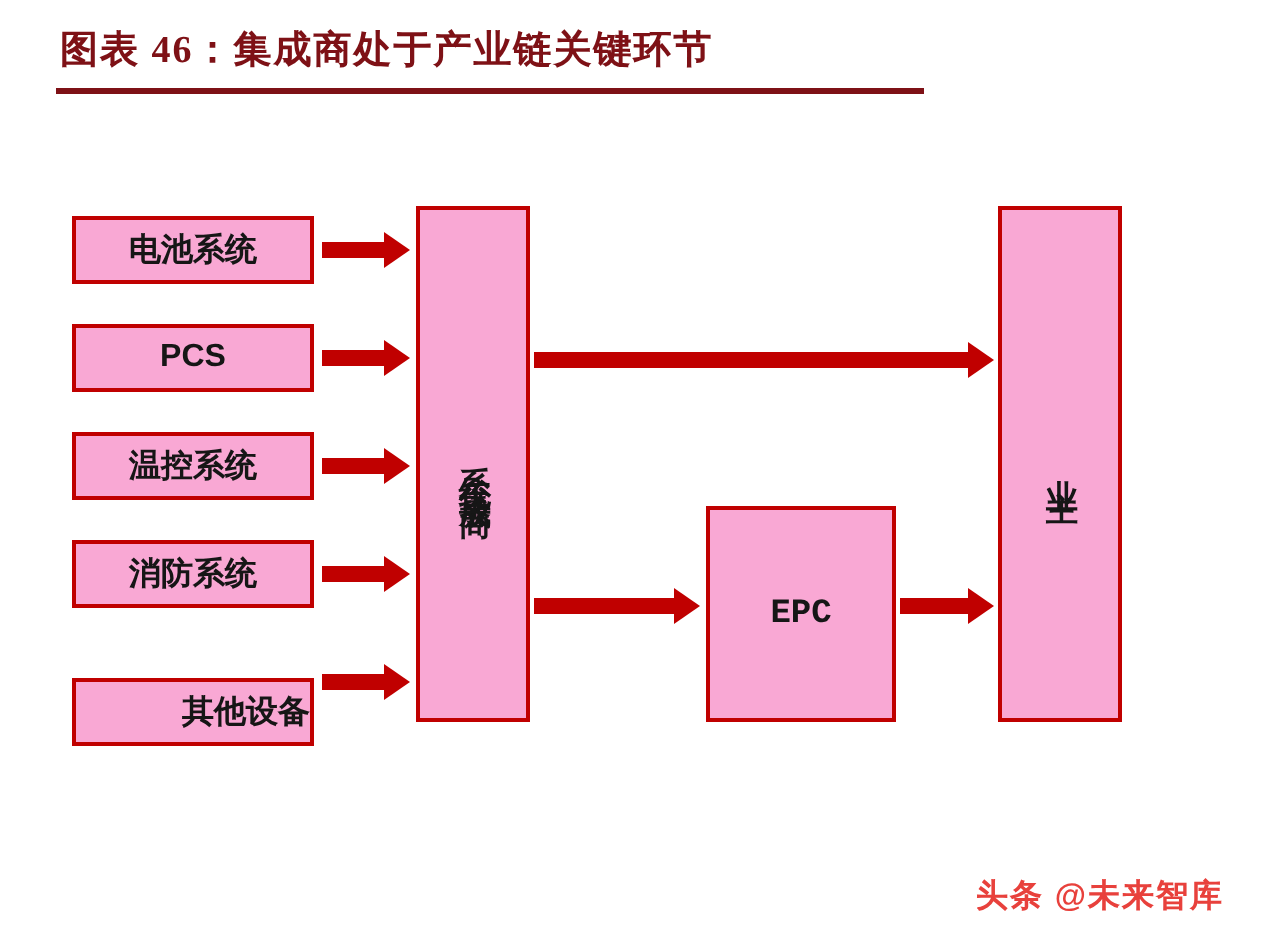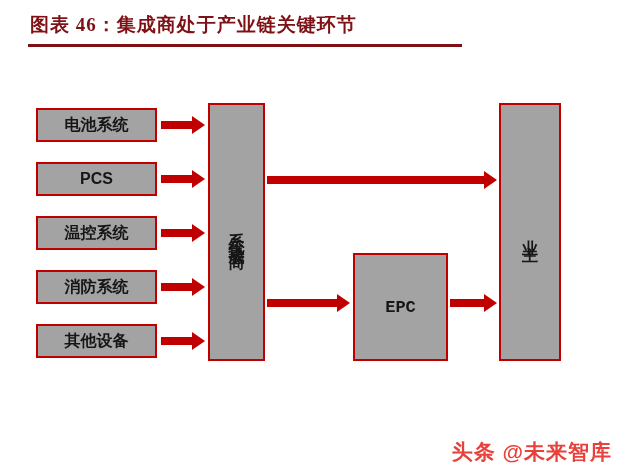--- a/index.html
+++ b/index.html
@@ -19,26 +19,26 @@
     font-size:19px;font-weight:800;color:var(--title);
     font-family:"Liberation Serif","DejaVu Serif",serif;
     letter-spacing:1px;
   }
   .title-rule{
     position:absolute;left:28px;top:44px;width:434px;height:3px;
     background:var(--title);
   }
   
   .node{
-    position:absolute;background:#a3a3a3;border:2px solid var(--accent);
+    position:absolute;background:#f9a8d4;border:2px solid var(--accent);
     display:flex;align-items:center;justify-content:center;
     font-weight:700;color:#161616;font-size:16px;
   }
   .supplier{left:36px;width:121px;height:34px;}
-  .s1{top:108px;} .s2{top:162px;} .s3{top:216px;} .s4{top:270px;} .s5{top:324px;}
+  .s1{top:108px;} .s2{top:162px;} .s3{top:216px;} .s4{top:270px;} .s5{top:339px;justify-content:flex-end;}
   .integrator{left:208px;top:103px;width:57px;height:258px;}
   .owner{left:499px;top:103px;width:62px;height:258px;}
   .epc{left:353px;top:253px;width:95px;height:108px;font-size:17px;font-family:Liberation Mono, monospace;}
   .vtext{
     writing-mode:vertical-rl;text-orientation:upright;
     font-weight:700;font-size:16px;letter-spacing:5px;line-height:1;
   }
   
   .arrow{position:absolute;height:8px;background:var(--accent);}
   .arrow::after{
@@ -55,21 +55,21 @@
   .a-epc{left:450px;top:299px;width:34px;}
   
   .source{
     position:absolute;left:36px;top:420px;
     font-size:13px;font-weight:700;color:#222222;
     font-family:"Liberation Serif","DejaVu Serif",serif;
     letter-spacing:1px;
   }
   .watermark{
     position:absolute;right:28px;top:438px;
-    font-size:21px;font-weight:700;color:var(--watermark);
+    font-size:16px;font-weight:700;color:var(--watermark);
     letter-spacing:1px;
   }
 </style>
 </head>
 <body>
 
 <div class="page">
 
   <div class="title">图表 46：集成商处于产业链关键环节</div>
   <div class="title-rule"></div>

